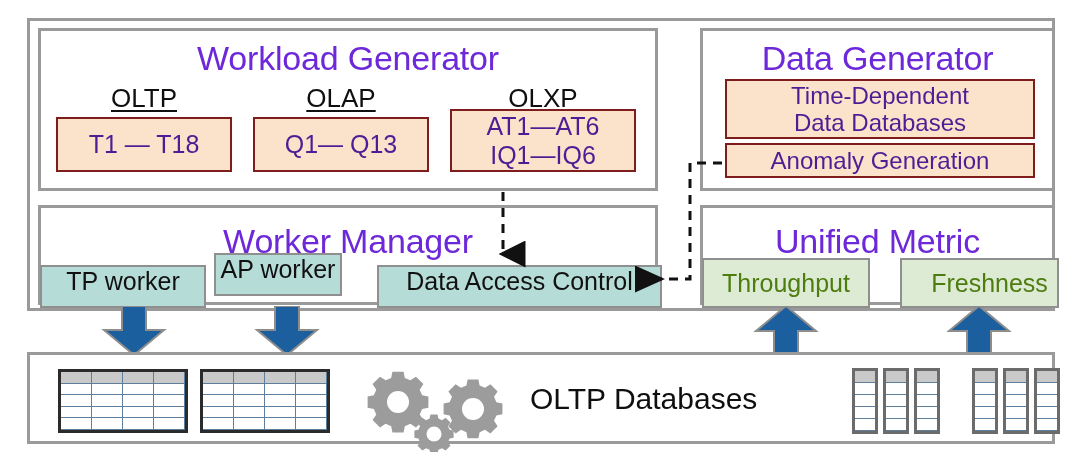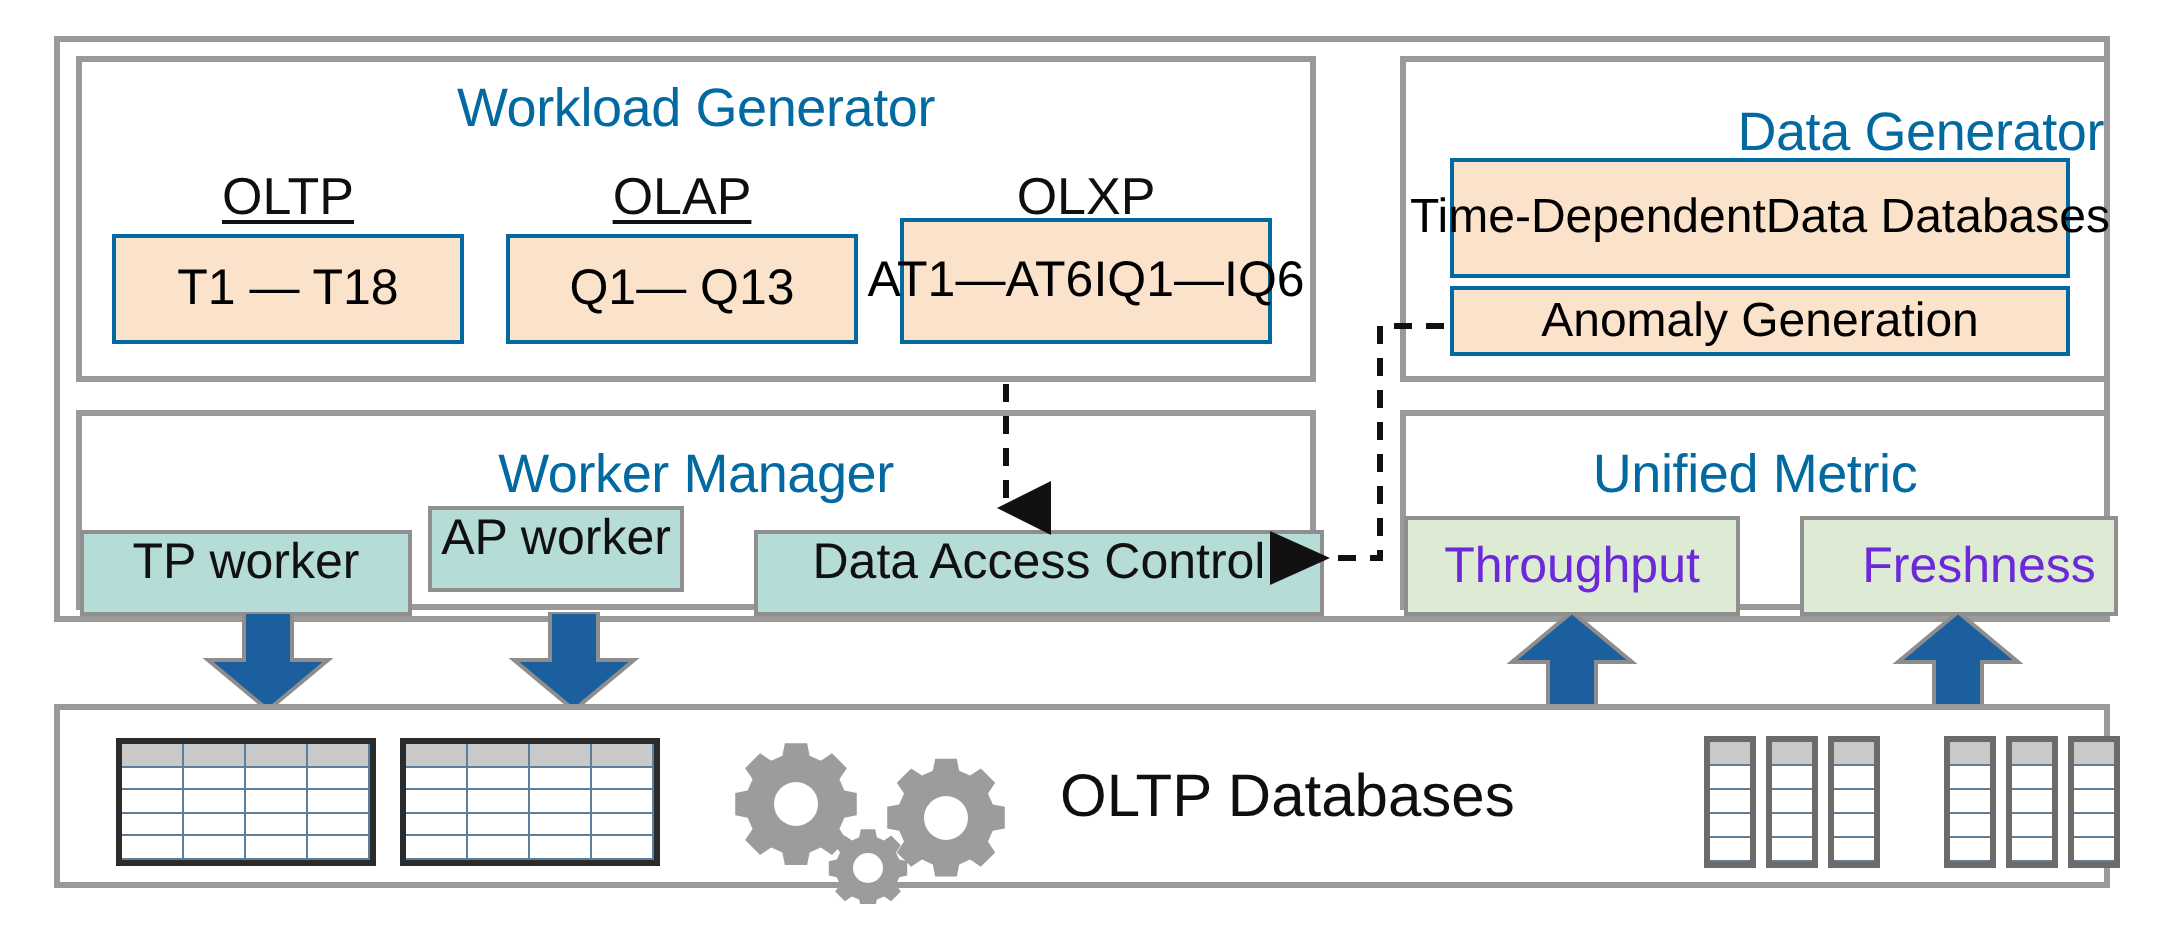--- a/index.html
+++ b/index.html
@@ -31,22 +31,22 @@
   .panel {
     position: absolute;
     border: 3px solid #9a9a9a;
     background: #ffffff;
     box-sizing: border-box;
   }
   .panel-title {
     position: absolute;
     left: 0; right: 0;
     text-align: center;
-    font-size: 27px;
-    color: #0369a1;
+    font-size: 34px;
+    color: #6d28d9;
     letter-spacing: -0.2px;
     white-space: nowrap;
   }
 
   
   #workload-panel {
     left: 38px; top: 28px;
     width: 620px; height: 163px;
   }
   #workload-title { top: 8px; }
@@ -56,46 +56,46 @@
     text-align: center;
     font-size: 26px;
     color: #0f0f0f;
     text-decoration: underline;
     text-underline-offset: 3px;
     white-space: nowrap;
   }
   .peach-box {
     position: absolute;
     background: #FBE2CA;
-    border: 2px solid #0369a1;
+    border: 2px solid #7f1d1d;
     box-sizing: border-box;
     display: flex;
-    flex-direction: row;
+    flex-direction: column;
     align-items: center;
     justify-content: center;
     font-size: 25px;
-    color: #000000;
+    color: #4c1d95;
     line-height: 1.14;
     white-space: nowrap;
   }
 
   #oltp-group { left: 15px; top: 52px; width: 176px; }
   #olap-group { left: 212px; top: 52px; width: 176px; }
   #olxp-group { left: 409px; top: 52px; width: 186px; }
 
   #oltp-box { left: 15px; top: 86px; width: 176px; height: 55px; }
   #olap-box { left: 212px; top: 86px; width: 176px; height: 55px; }
   #olxp-box { left: 409px; top: 78px; width: 186px; height: 63px; }
 
   
   #datagen-panel {
     left: 700px; top: 28px;
     width: 355px; height: 163px;
   }
-  #datagen-title { top: 20px; text-align: right; }
+  #datagen-title { top: 8px; }
   #tdg-box {
     left: 22px; top: 48px; width: 310px; height: 60px;
     font-size: 24px;
   }
   #anomaly-box {
     left: 22px; top: 112px; width: 310px; height: 35px;
     font-size: 24px;
     align-items: center;
   }
 
@@ -129,21 +129,21 @@
   #metric-title { top: 14px; }
   .green-box {
     position: absolute;
     background: #DEEBD4;
     border: 2px solid #8f8f8f;
     box-sizing: border-box;
     display: flex;
     align-items: center;
     justify-content: center;
     font-size: 25px;
-    color: #6d28d9;
+    color: #4d7c0f;
     white-space: nowrap;
   }
   #throughput-box { left: -1px;  top: 50px; width: 168px; height: 50px; }
   #freshness-box  { left: 197px; top: 50px; width: 159px; height: 50px; padding-left: 20px; }
 
   
   #htap-bar {
     position: absolute;
     left: 27px; top: 352px;
     width: 1028px; height: 92px;

